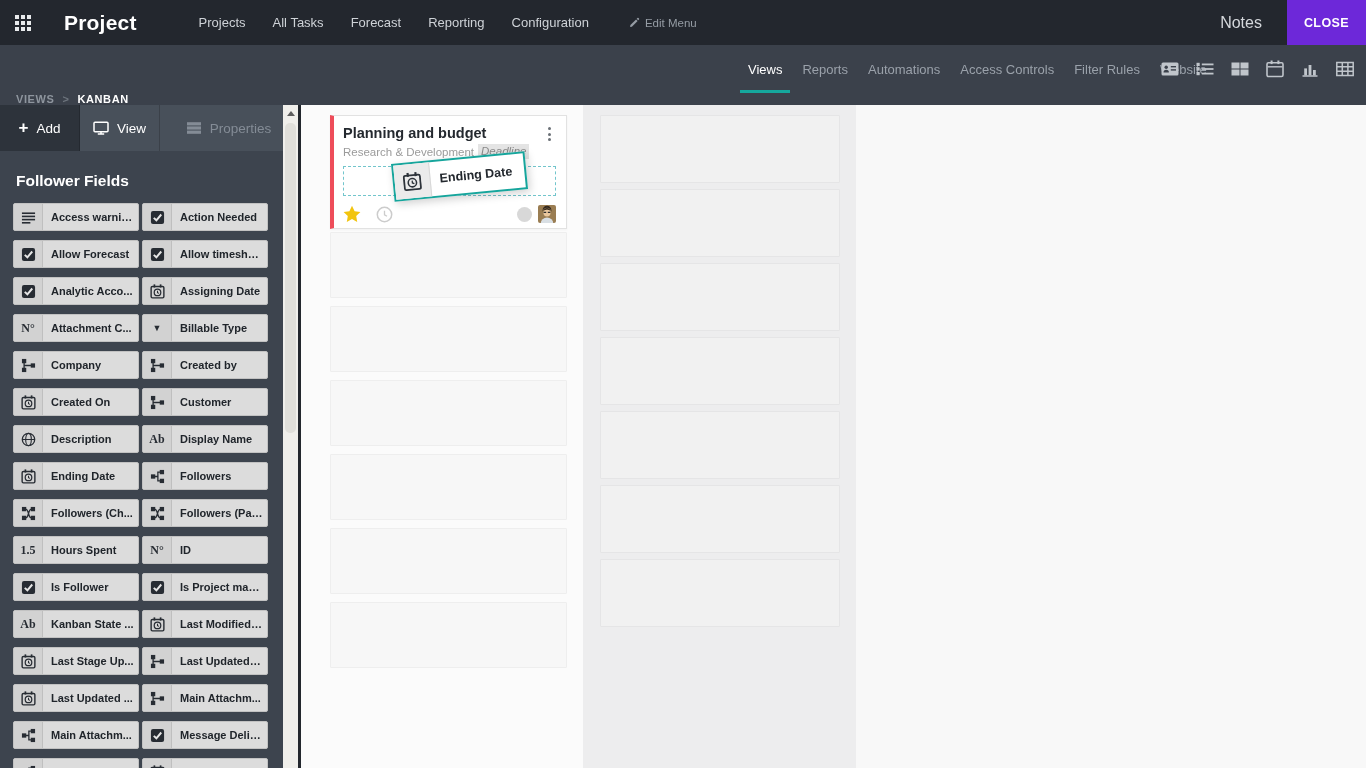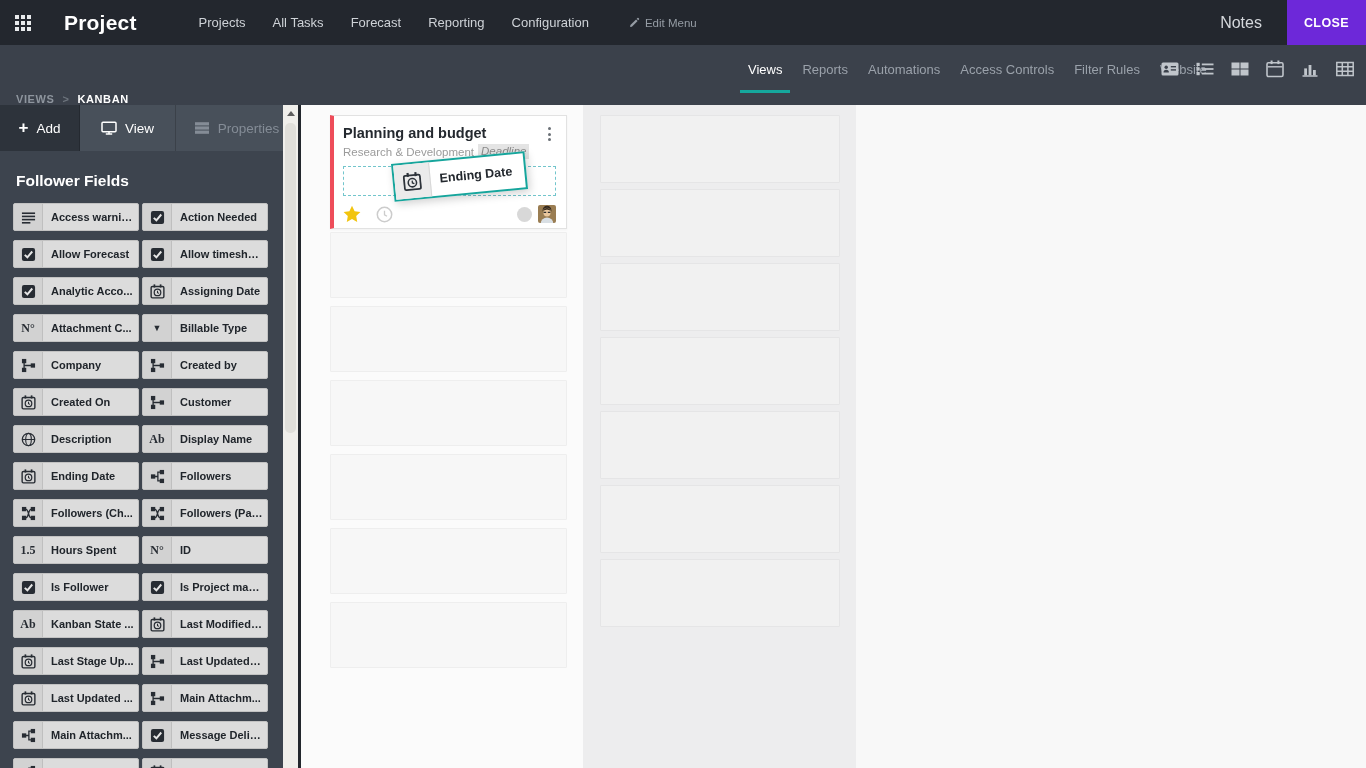--- a/index.html
+++ b/index.html
@@ -34,21 +34,21 @@
   
   .content { display:flex; height:675px; }
 
   
   .sidebar { width:301px; background:#3d444e; position:relative; flex:none;
     border-right:3px solid #23272d; }
   .sb-tabs { height:46px; display:flex; background:#48505a; }
   .sb-tab { display:flex; align-items:center; justify-content:center; gap:8px; color:#fff;
     font-size:13.5px; cursor:pointer; border-right:1px solid rgba(0,0,0,.18); }
   .sb-tab-add { width:80px; }
-  .sb-tab-view { width:96px; }
+  .sb-tab-view { width:80px; }
   .sb-tab-props { flex:1; color:#848c96; }
   .sb-tab.active { background:#2d333b; }
   .plus-glyph { font-size:17px; font-weight:bold; line-height:1; margin-top:-2px; }
   .sb-heading { color:#fff; font-size:15.5px; font-weight:bold; margin:21px 0 13px 16px; }
   .field-grid { display:grid; grid-template-columns:126px 126px; column-gap:3px; row-gap:9px; margin-left:13px; }
   .fbtn { height:28px; background:#dcdcdc; border:1px solid #c2c2c2; border-radius:2px;
     display:flex; align-items:center; overflow:hidden; cursor:grab; }
   .ficon { width:29px; height:100%; flex:none; background:#d2d2d2; border-right:1px solid #bfbfbf;
     display:flex; align-items:center; justify-content:center; color:#272c33; }
   .ficon svg { width:15px; height:15px; }

